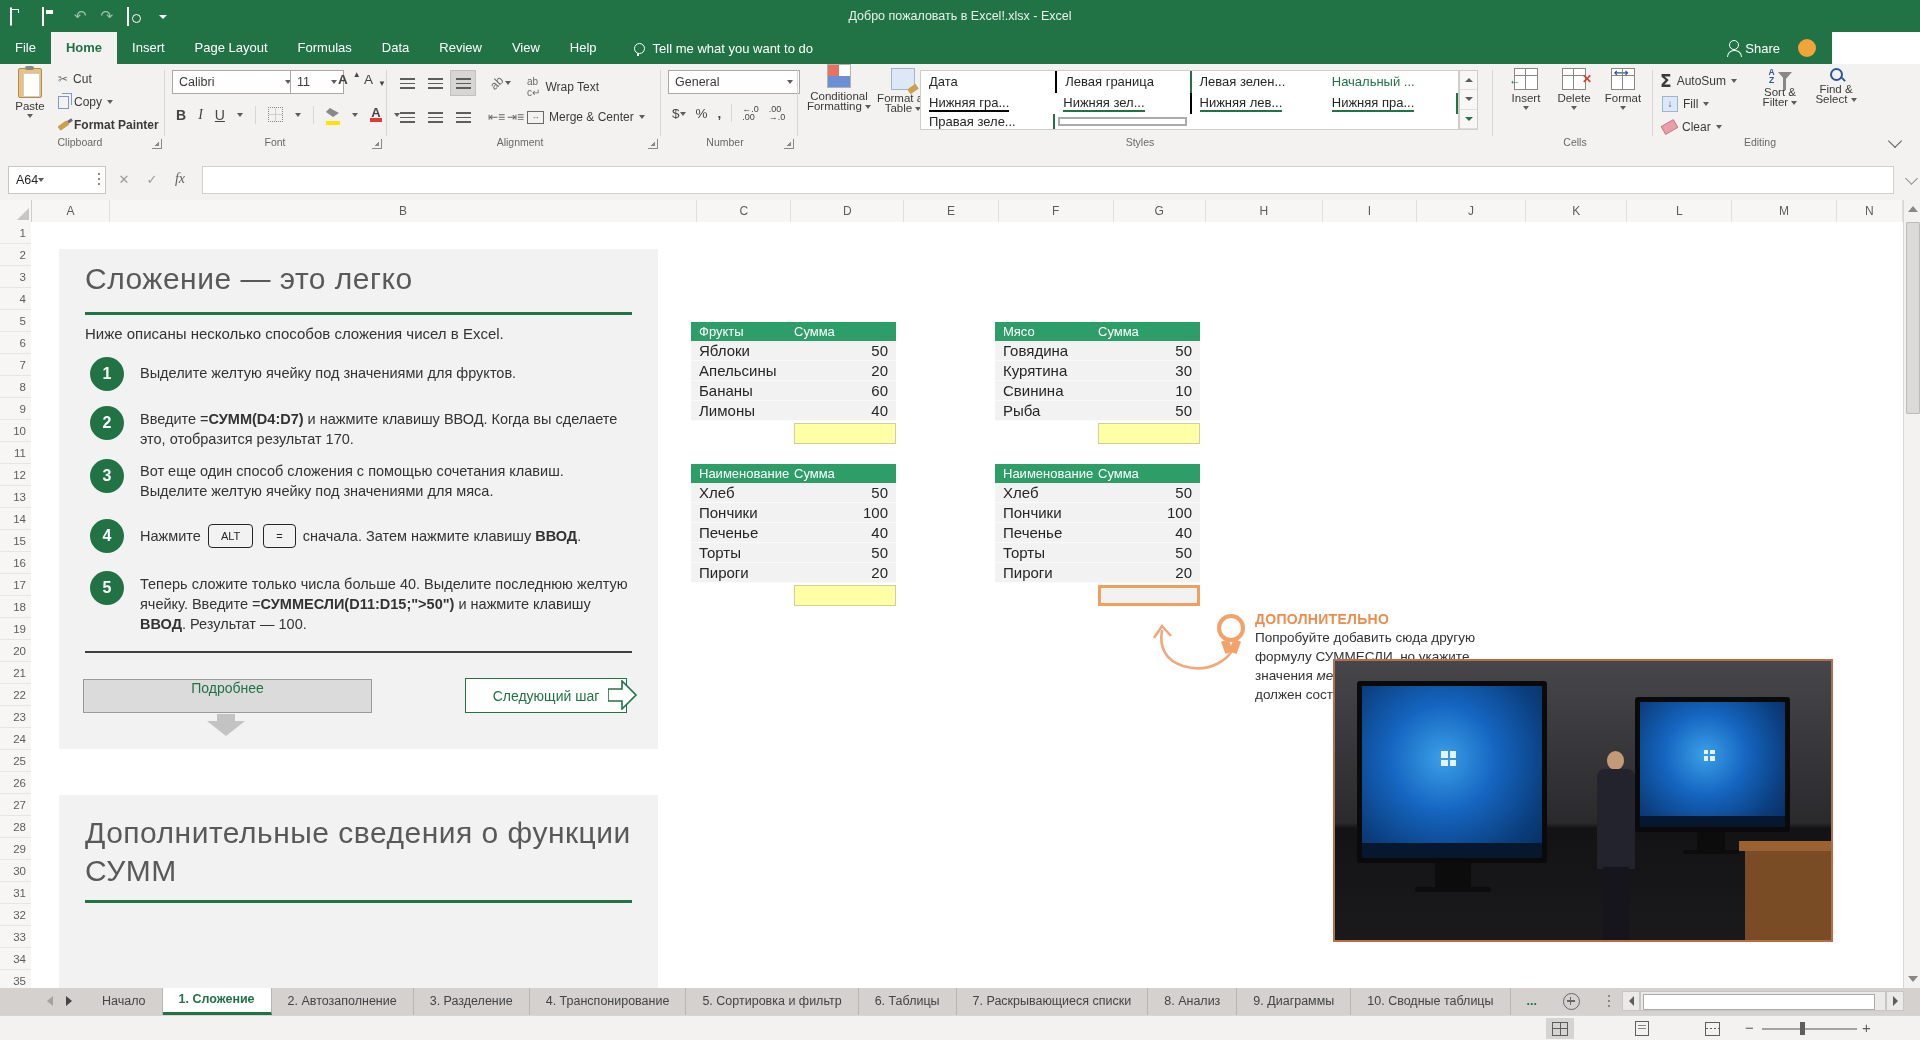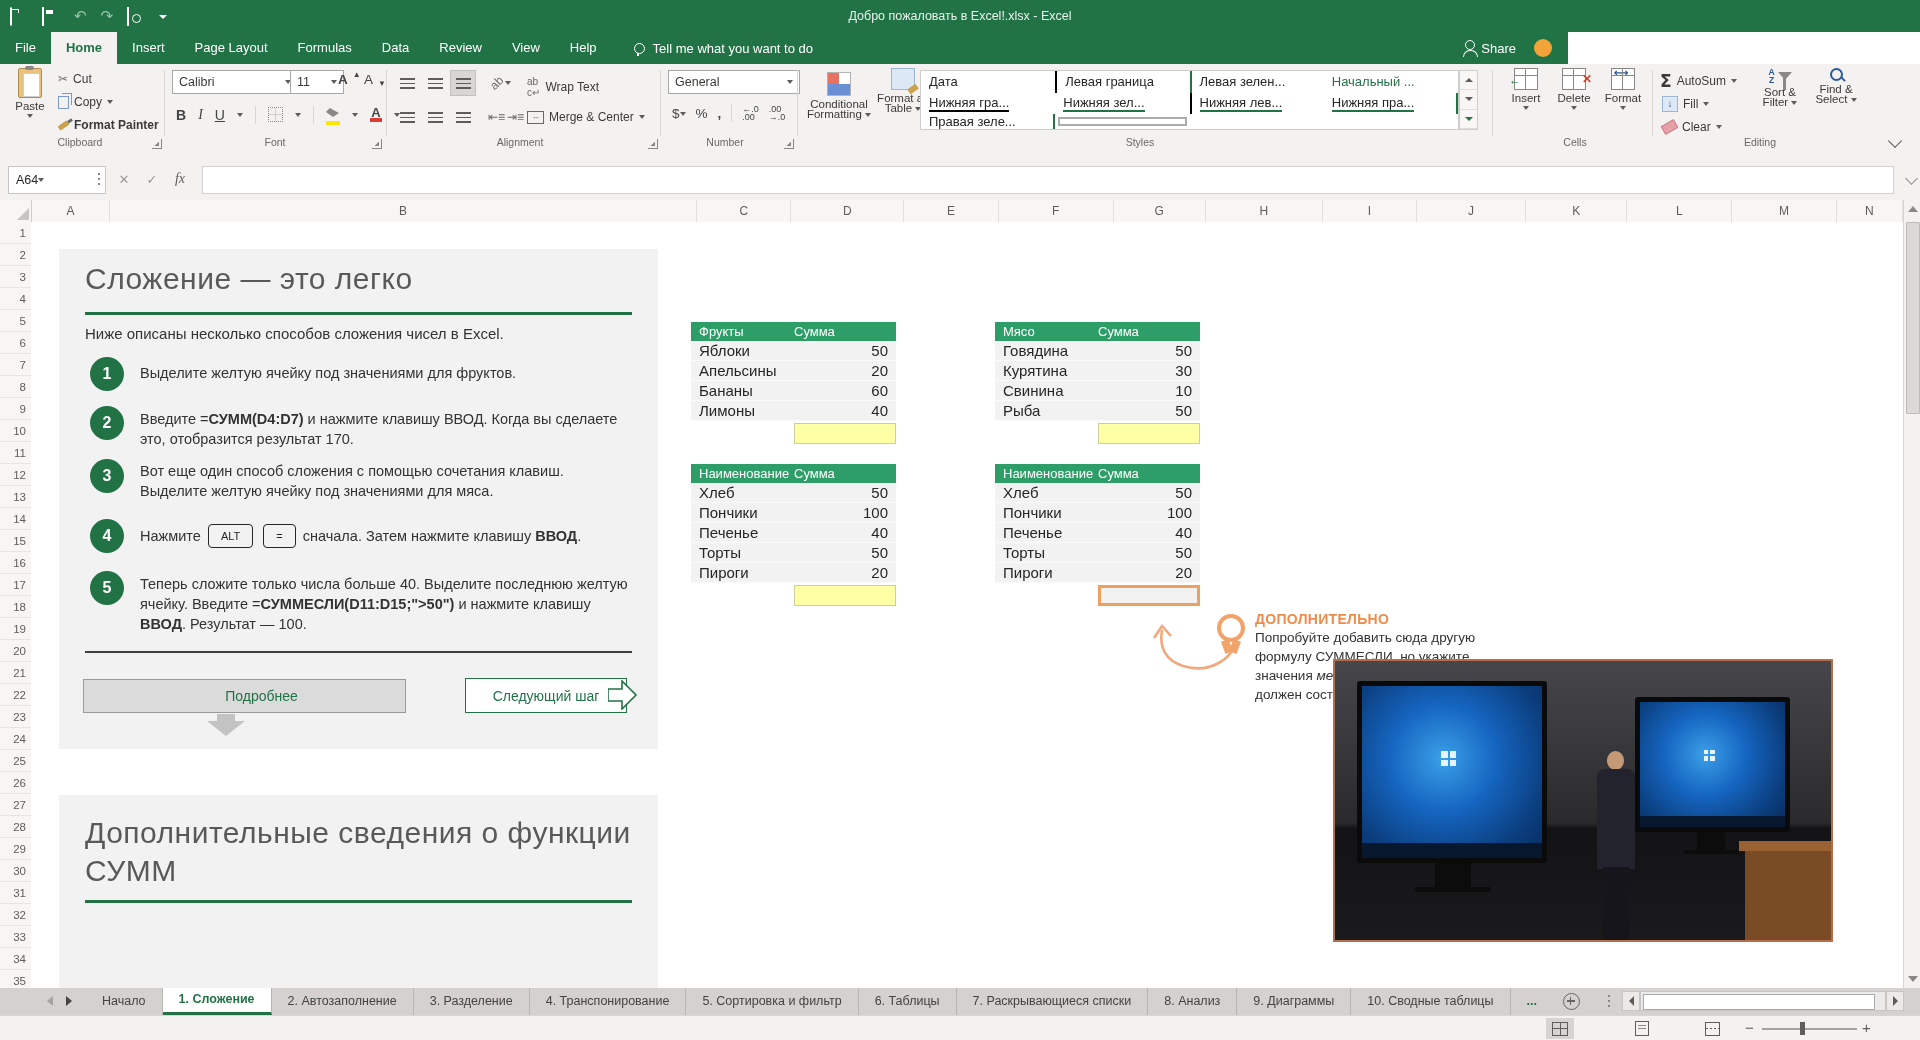--- a/index.html
+++ b/index.html
@@ -25,21 +25,21 @@
   .i-ribopt{width:12px;height:10px;border:1.2px solid #fff;}
   .i-ribopt:before{content:"";position:absolute;width:1.5px;height:5px;background:#fff;left:16px;top:12px;}
   .i-min{width:11px;height:1.5px;background:#fff;}
   .i-restore{width:9px;height:8px;border:1.2px solid #fff;position:relative;}
   .i-restore:before{content:"";position:absolute;left:2px;top:-4px;width:9px;height:8px;border:1.2px solid #fff;border-bottom:none;border-left:none;}
   .i-close{position:relative;width:12px;height:12px;}
   .i-close:before,.i-close:after{content:"";position:absolute;left:5.5px;top:0;width:1.5px;height:13px;background:#fff;}
   .i-close:before{transform:rotate(45deg);}.i-close:after{transform:rotate(-45deg);}
 
   
-  #tabrow{position:absolute;left:0;top:32px;width:1568px;height:32px;background:#217346;display:flex;align-items:stretch;}
+  #tabrow{position:absolute;left:0;top:32px;width:1832px;height:32px;background:#217346;display:flex;align-items:stretch;}
   .rtab{color:#fff;font-size:13px;line-height:32px;padding:0 15px;cursor:default;}
   .rtab.active{background:#f3f2f1;color:#217346;font-weight:bold;}
   .tellme{display:flex;align-items:center;color:#fff;font-size:13px;margin-left:22px;gap:8px;}
   .i-bulb{width:9px;height:9px;border:1.5px solid #fff;border-radius:50%;position:relative;display:inline-block;}
   .i-bulb:after{content:"";position:absolute;left:2.2px;top:9px;width:2.5px;height:3px;background:#fff;}
   .trow-right{margin-left:auto;display:flex;align-items:center;gap:18px;padding-right:16px;}
   .share{display:flex;align-items:center;gap:6px;color:#fff;font-size:13px;}
   .i-person{width:8px;height:8px;border:1.5px solid #fff;border-radius:50%;position:relative;display:inline-block;margin-top:-6px;}
   .i-person:after{content:"";position:absolute;left:-3px;top:9px;width:13px;height:6px;border:1.5px solid #fff;border-bottom:none;border-radius:7px 7px 0 0;}
   .avatar{width:18px;height:18px;border-radius:50%;background:#f2a33a;}
@@ -129,21 +129,21 @@
   
   #canvas{position:absolute;left:31px;top:222px;width:1872px;height:766px;background:#fff;overflow:hidden;}
   .panel{position:absolute;background:#f2f2f2;}
   .bigheading{position:absolute;font-size:30px;font-weight:300;color:#595959;letter-spacing:.5px;}
   .grule{position:absolute;height:3px;background:#217346;}
   .bodytext{position:absolute;font-size:15px;color:#333;}
   .stepnum{position:absolute;width:34px;height:34px;border-radius:50%;background:#217346;color:#fff;font-size:16px;font-weight:bold;display:flex;align-items:center;justify-content:center;}
   .steptext{position:absolute;font-size:14.5px;color:#333;line-height:20px;}
   .keycap{display:inline-block;border:1.4px solid #262626;border-radius:4px;padding:1px 12px;font-size:11px;color:#262626;margin:0 3px;background:#f2f2f2;position:relative;top:-1px;}
   .divline{position:absolute;height:2px;background:#404040;}
-  #more-btn{position:absolute;background:#dbdbdb;border:1px solid #9a9a9a;color:#217346;font-size:14px;display:flex;align-items:center;justify-content:center;padding-left:34px;}
+  #more-btn{position:absolute;background:#dbdbdb;border:1px solid #9a9a9a;color:#217346;font-size:14px;display:flex;justify-content:center;}
   .downarrow{position:absolute;width:0;height:0;border-left:19px solid transparent;border-right:19px solid transparent;border-top:15px solid #c3c3c3;}
   .downarrow:before{content:"";position:absolute;left:-9px;top:-22px;width:18px;height:8px;background:#c3c3c3;}
   #next-btn{position:absolute;background:#fff;border:1.5px solid #217346;color:#217346;font-size:14px;display:flex;align-items:center;justify-content:center;}
   .mini-table{position:absolute;}
   .mt-hdr{position:absolute;left:0;top:0;height:19px;background:#2e9e68;color:#fff;font-size:13px;display:flex;align-items:center;}
   .mt-row{position:absolute;background:#f2f2f2;font-size:15px;color:#262626;display:flex;align-items:center;border-bottom:1px solid #fafafa;box-sizing:border-box;}
   .mt-footer{position:absolute;box-sizing:border-box;}
   .mt-footer.yellow{background:#ffffa6;border:1px solid #cfcf9a;}
   .mt-footer.orange{background:#f2f2f2;border:3px solid #efa05f;}
   .callout-title{position:absolute;font-size:14px;font-weight:bold;color:#ed8d4d;letter-spacing:.3px;}
@@ -359,21 +359,21 @@
       <span>%</span>
       <b>,</b>
       <span style="width:1px;height:18px;background:#d8d6d4;"></span>
       <span style="font-size:9px;line-height:8px;color:#444;">←.0<br>.00</span>
       <span style="font-size:9px;line-height:8px;color:#444;">.00<br>→.0</span>
     </div>
     <div class="glabel" style="left:680px;width:90px;">Number</div>
     <div class="launcher" style="left:784px;"></div>
     <div class="vdiv" style="left:797px;"></div>
 
-    <div class="bigbtn" style="left:806px;top:8px;width:66px;">
+    <div class="bigbtn" style="left:806px;top:0;width:66px;">
       <span class="i-cf">
           <span></span>
           <span></span>
           <span></span>
           <span></span>
         </span>
       <span>Conditional</span>
       <span style="margin-top:-4px;"><span>Formatting</span> <span class="dd"></span></span>
     </div>
     <div class="bigbtn" style="left:874px;top:4px;width:58px;">

